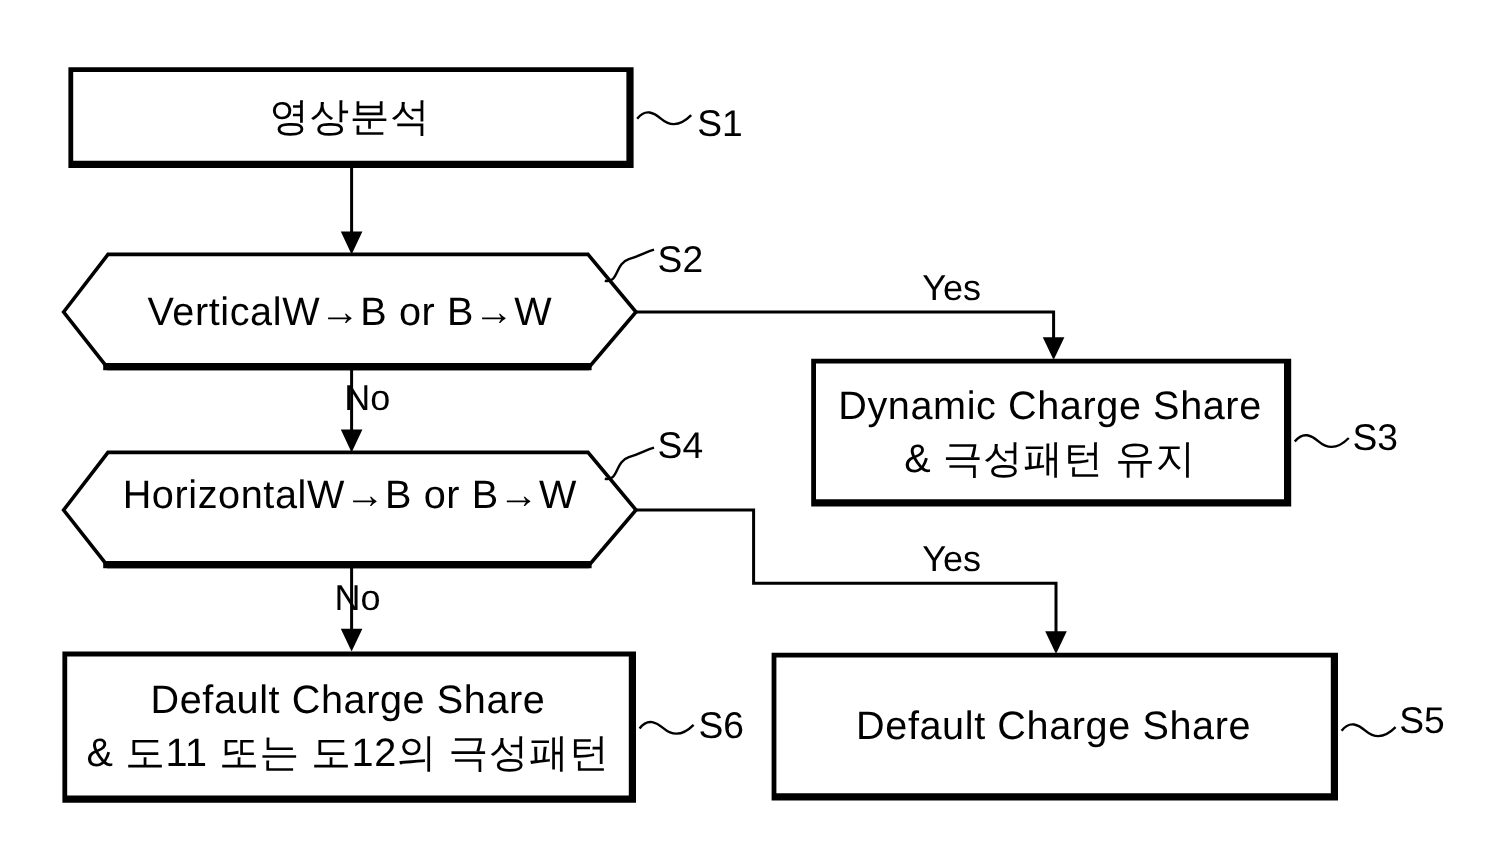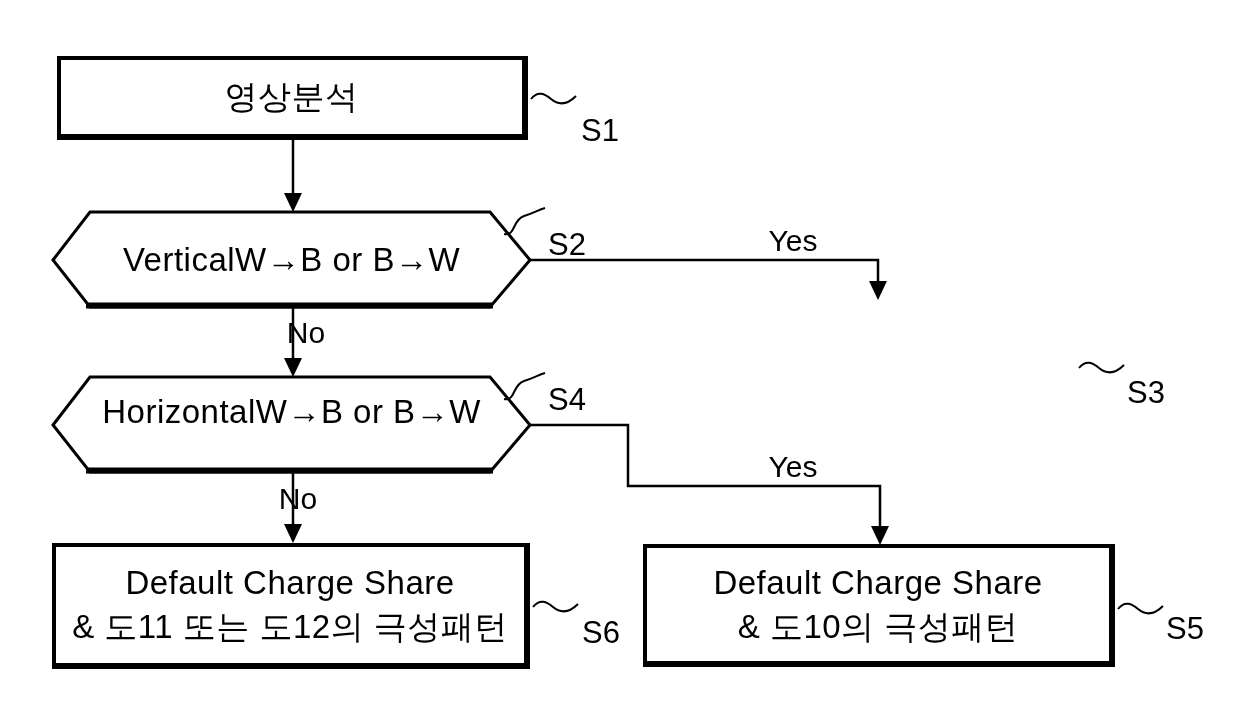--- a/index.html
+++ b/index.html
@@ -12,21 +12,21 @@
     position:absolute;box-sizing:border-box;background:#fff;
     border:4px solid #000;border-right-width:6px;border-bottom-width:6px;
     display:flex;flex-direction:column;align-items:center;justify-content:center;
     text-align:center;
   }
   .node-line{font-size:33px;line-height:44px;white-space:nowrap;letter-spacing:0.5px;}
   .hex-text{
     position:absolute;display:flex;flex-direction:row;align-items:center;
     justify-content:center;text-align:center;
   }
-  .step-label{position:absolute;font-size:31px;line-height:34px;white-space:nowrap;margin-top:28px;}
+  .step-label{position:absolute;font-size:31px;line-height:34px;white-space:nowrap;}
   .edge-label{position:absolute;font-size:30px;line-height:34px;text-align:center;white-space:nowrap;}
 </style>
 </head>
 <body>
 
 <div id="canvas">
 
   <svg class="layer" width="1240" height="703" viewBox="0 0 1240 703">
 
     <polygon points="53,260 90,212 490,212 530,260 490,307 90,307" fill="#ffffff" stroke="#000" stroke-width="3"></polygon>
@@ -55,24 +55,27 @@
     <path d="m1079,368 c7,-9 14,-5 20,0 c6,5 14,8 25,-3" fill="none" stroke="#000" stroke-width="2"></path>
     <path d="M504,399 C516,401 512,385 524,381 C534,378 538,375 545,373" fill="none" stroke="#000" stroke-width="2"></path>
     <path d="m1118,609 c7,-9 14,-5 20,0 c6,5 14,8 25,-3" fill="none" stroke="#000" stroke-width="2"></path>
     <path d="m533,607 c7,-9 14,-5 20,0 c6,5 14,8 25,-3" fill="none" stroke="#000" stroke-width="2"></path>
   </svg>
 
   <div class="node-box" style="left:57px;top:56px;width:471px;height:84px;">
     <span class="node-line">영상분석</span>
   </div>
 
+  <div class="node-box" style="left:676px;top:299px;width:400px;height:123px;">
+    <span class="node-line">Dynamic Charge Share</span>
+    <span class="node-line">&amp; 극성패턴 유지</span>
+  </div>
 
   <div class="node-box" style="left:643px;top:544px;width:472px;height:123px;">
     <span class="node-line">Default Charge Share</span>
-    <span class="node-line">&amp; 도10의 극성패턴</span>
   </div>
 
   <div class="node-box" style="left:52px;top:543px;width:478px;height:126px;">
     <span class="node-line">Default Charge Share</span>
     <span class="node-line">&amp; 도11 또는 도12의 극성패턴</span>
   </div>
 
   <div class="hex-text" style="left:53px;top:212px;width:477px;height:96px;">
     <span class="node-line">Vertical</span>
     <span class="node-line">W→B or B→W</span>

